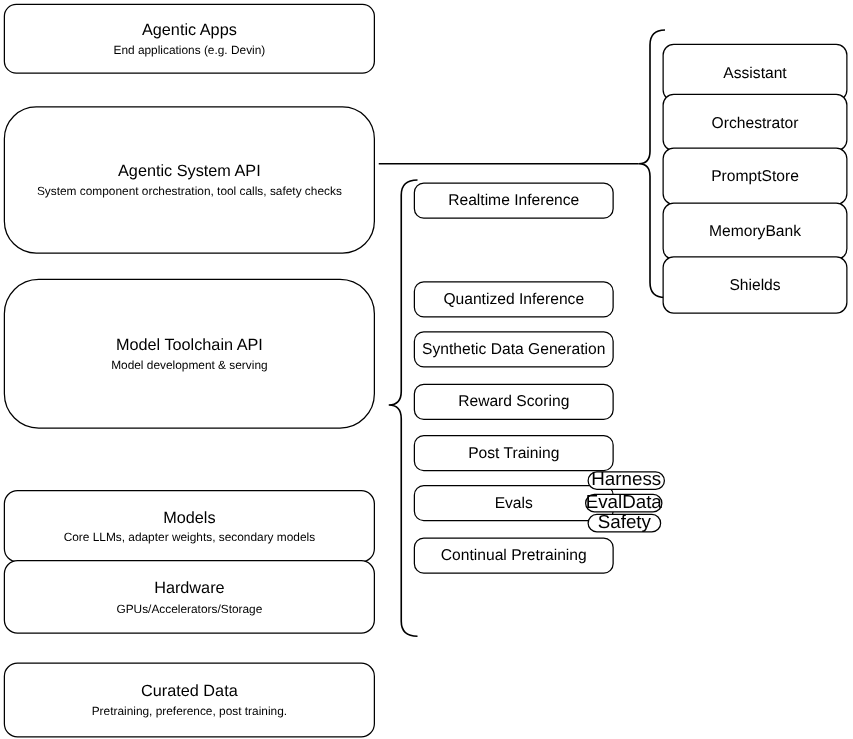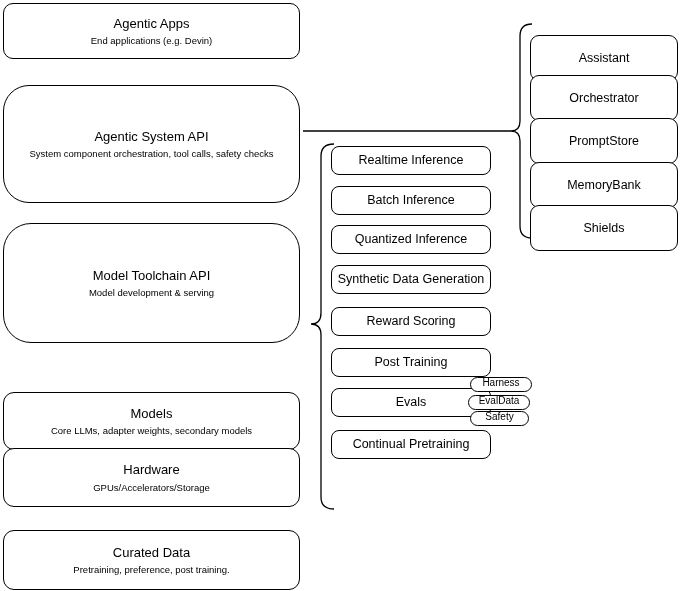--- a/index.html
+++ b/index.html
@@ -36,23 +36,23 @@
   .t { font-size: 13px; }
   .s { font-size: 9.5px; margin-top: 4px; padding: 0 6px; }
   .pill {
     position: absolute;
     box-sizing: border-box;
     background: #ffffff;
     border: 1.3px solid #000000;
     border-radius: 8px;
     height: 15px;
     display: flex;
-    align-items: flex-start;
+    align-items: flex-end;
     justify-content: center;
-    font-size: 10px;
+    font-size: 15px;
     line-height: 1;
   }
 </style>
 </head>
 <body>
 
 <div class="canvas">
 
   <svg class="overlay" viewBox="0 0 682 591">
     <path d="M 303 131 L 511 131"></path>
@@ -80,23 +80,20 @@
     <div class="t">Hardware</div>
     <div class="s">GPUs/Accelerators/Storage</div>
   </div>
   <div class="box left" style="top:530px; height:60px; border-radius:11px">
     <div class="t">Curated Data</div>
     <div class="s">Pretraining, preference, post training.</div>
   </div>
 
   <div class="box mid" style="top:146px">
     <span>Realtime Inference</span>
-  </div>
-  <div class="box mid" style="top:186px">
-    <span>Batch Inference</span>
   </div>
   <div class="box mid" style="top:225px">
     <span>Quantized Inference</span>
   </div>
   <div class="box mid" style="top:265px">
     <span>Synthetic Data Generation</span>
   </div>
   <div class="box mid" style="top:307px">
     <span>Reward Scoring</span>
   </div>

